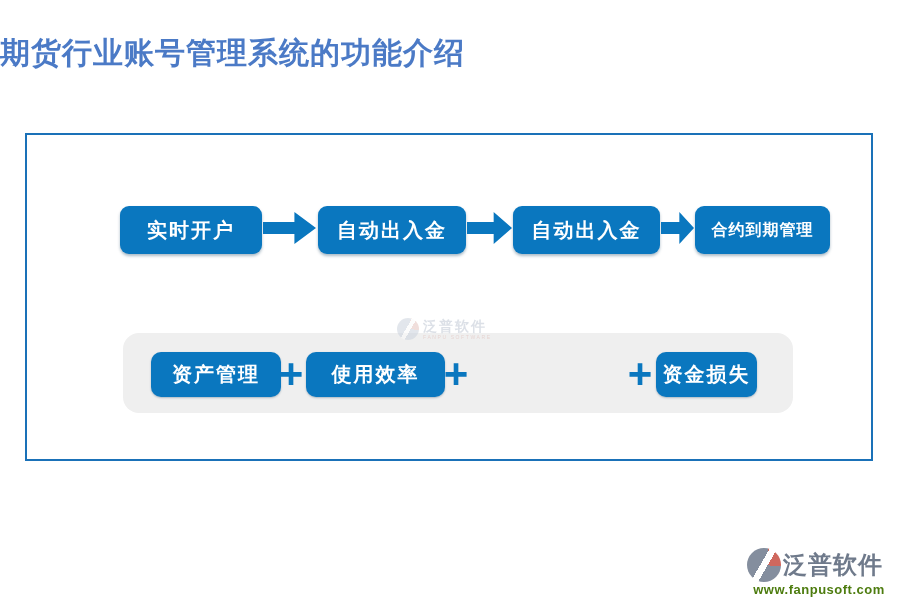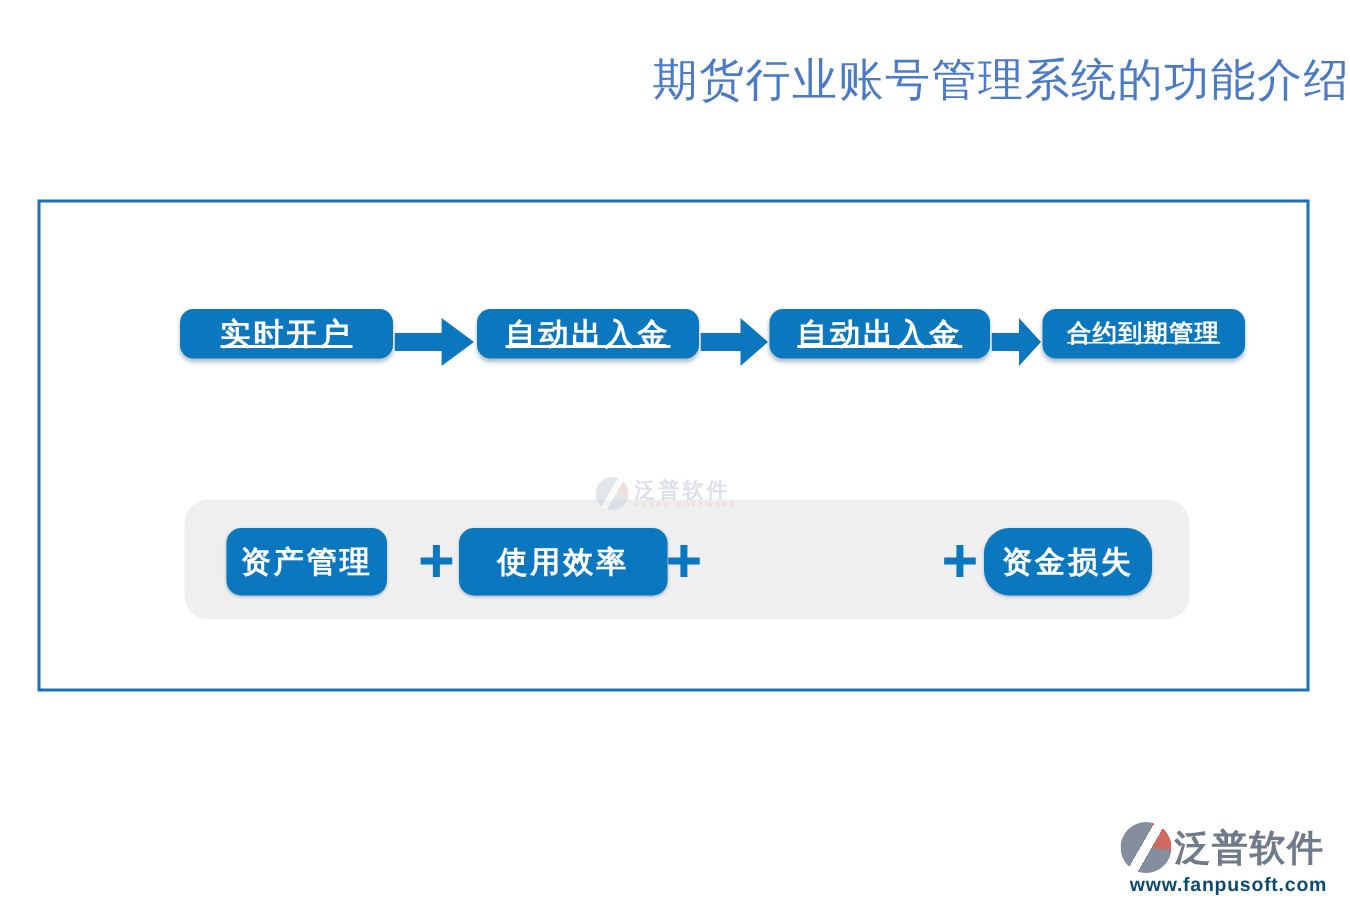--- a/index.html
+++ b/index.html
@@ -3,36 +3,35 @@
 <meta charset="utf-8">
 <style>
   html,body{margin:0;padding:0;background:#ffffff;}
   .stage{
     position:relative;width:900px;height:600px;overflow:hidden;background:#ffffff;
     font-family:"Liberation Sans","DejaVu Sans",sans-serif;
   }
   
   .title{
     position:absolute;top:33px;left:0;width:900px;margin:0;
-    text-align:right;font-size:30px;font-weight:normal;letter-spacing:1px;
+    text-align:left;font-size:30px;font-weight:bold;letter-spacing:1px;
     color:#4b7ac6;
   }
   
   .frame{
     position:absolute;left:25px;top:133px;width:844px;height:324px;
     border:2px solid #1a71b8;background:transparent;
   }
   
   .step{
-    position:absolute;top:206px;height:33px;
+    position:absolute;top:206px;height:48px;
     background:#0a77bf;border-radius:9px;
     color:#ffffff;font-weight:bold;font-size:20px;letter-spacing:2px;
     display:flex;align-items:center;justify-content:center;
     box-shadow:0 2px 3px rgba(15,60,95,.35);
-    text-decoration:underline;
   }
   .s1{left:120px;width:142px;}
   .s2{left:318px;width:148px;}
   .s3{left:513px;width:147px;}
   .s4{left:695px;width:135px;font-size:16px;letter-spacing:1px;}
   .arrow{position:absolute;top:212px;height:32px;display:block;}
   .a1{left:263px;width:53px;}
   .a2{left:467px;width:45px;}
   .a3{left:661px;width:33px;}
   .arrow path{fill:#0a77bf;}
@@ -41,24 +40,24 @@
     position:absolute;left:123px;top:333px;width:670px;height:80px;
     background:#efefef;border-radius:16px;
   }
   .chip{
     position:absolute;top:352px;height:45px;
     background:#0a77bf;border-radius:10px;
     color:#ffffff;font-weight:bold;font-size:20px;letter-spacing:2px;
     display:flex;align-items:center;justify-content:center;
     box-shadow:0 1px 2px rgba(15,60,95,.3);
   }
-  .c1{left:151px;width:107px;}
+  .c1{left:151px;width:130px;}
   .c2{left:306px;width:139px;}
   .c3{left:480px;width:145px;}
-  .c4{left:656px;width:112px;border-radius:17px;}
+  .c4{left:656px;width:101px;}
   .plus{
     position:absolute;top:352px;height:45px;width:34px;
     line-height:43px;text-align:center;
     color:#0a77bf;font-size:42px;font-weight:900;
   }
   .p1{left:274px;}
   .p2{left:439px;}
   .p3{left:623px;}
   
   .watermark{
@@ -79,21 +78,21 @@
   .bm-top{display:flex;align-items:center;gap:2px;}
   .bm-icon{
     width:34px;height:34px;border-radius:50%;display:inline-block;flex:0 0 auto;
     background:
       linear-gradient(120deg, transparent 43%, #ffffff 43%, #ffffff 57%, transparent 57%),
       conic-gradient(from 15deg, #cf685e 0 80deg, #848e9e 80deg 360deg);
   }
   .bm-brand{font-size:24px;font-weight:bold;color:#6f7a8b;letter-spacing:1px;white-space:nowrap;}
   .bm-url{
     margin-top:0;text-align:center;
-    font-size:13px;font-weight:bold;color:#0c4a6e;letter-spacing:.5px;white-space:nowrap;
+    font-size:13px;font-weight:bold;color:#4d7c0f;letter-spacing:.5px;white-space:nowrap;
   }
 </style>
 </head>
 <body>
 
 <div class="stage">
 
   <h1 class="title">期货行业账号管理系统的功能介绍</h1>
 
   <div class="frame"></div>

